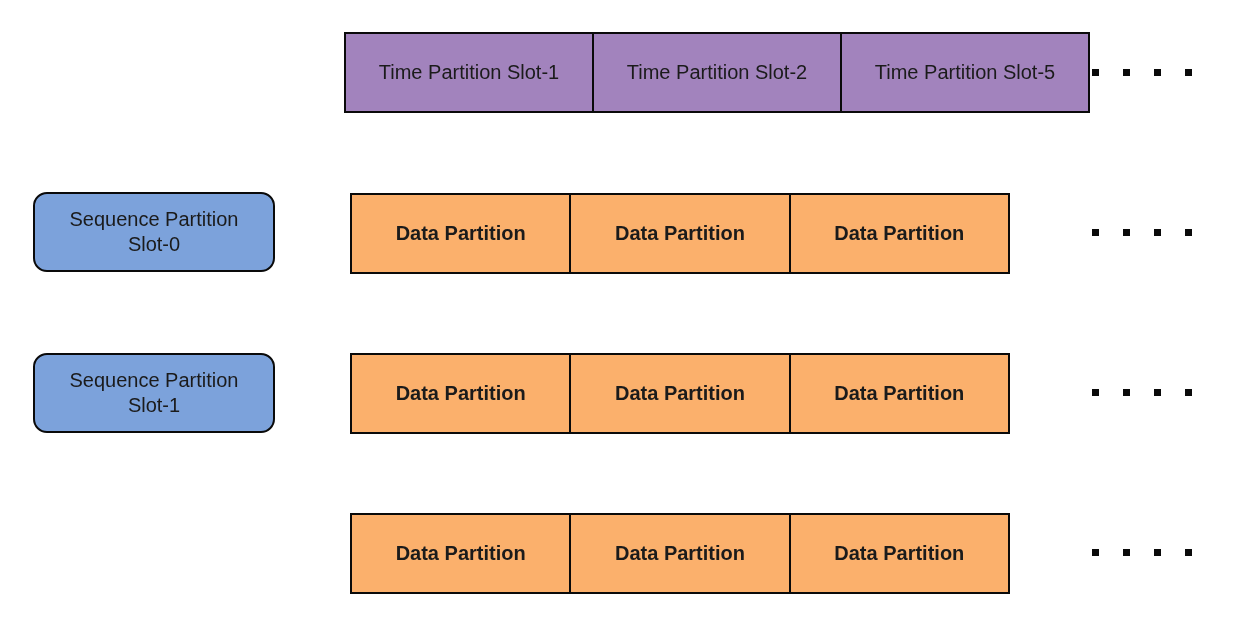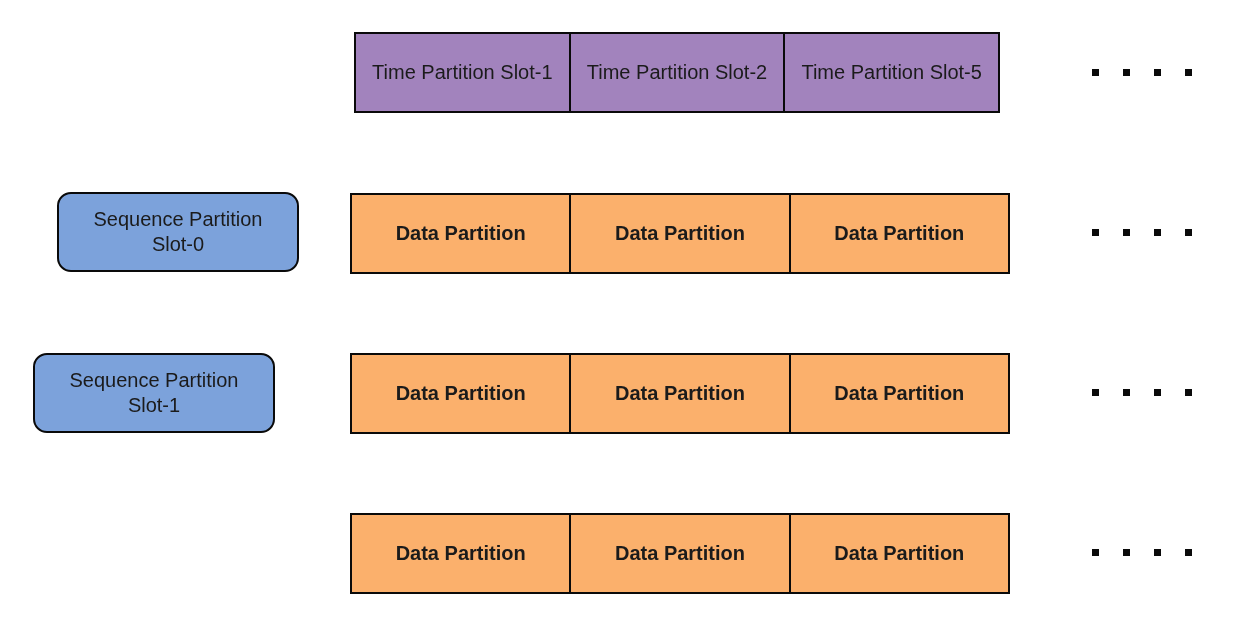--- a/index.html
+++ b/index.html
@@ -13,23 +13,23 @@
     height: 634px;
     background: var(--background, #ffffff);
     font-family: "Liberation Sans", "DejaVu Sans", sans-serif;
     color: var(--text, #1b1b1b);
     overflow: hidden;
   }
 
   
   .time-bar {
     position: absolute;
-    left: 354px;
+    left: 344px;
     top: 32px;
-    width: 646px;
+    width: 746px;
     height: 81px;
     display: flex;
     box-sizing: border-box;
     border: 2.5px solid var(--border, #000);
     background: var(--time-slot-fill, #a283bd);
   }
   .time-cell {
     flex: 1 1 0;
     display: flex;
     align-items: center;
@@ -54,21 +54,21 @@
     border-radius: 14px;
     background: var(--sequence-slot-fill, #7ca2db);
     display: flex;
     align-items: center;
     justify-content: center;
     text-align: center;
     font-size: 20px;
     line-height: 25px;
     padding: 0 16px;
   }
-  .seq-box.row-0 { top: 192px; margin-left: 24px; }
+  .seq-box.row-0 { top: 192px; }
   .seq-box.row-1 { top: 353px; }
   .seq-box.row-2 { top: 513px; }
 
   
   .data-bar {
     position: absolute;
     left: 350px;
     width: 660px;
     height: 81px;
     display: flex;

